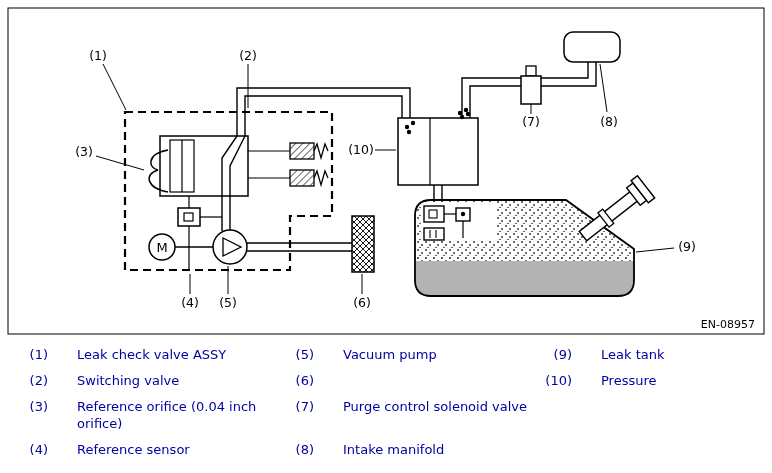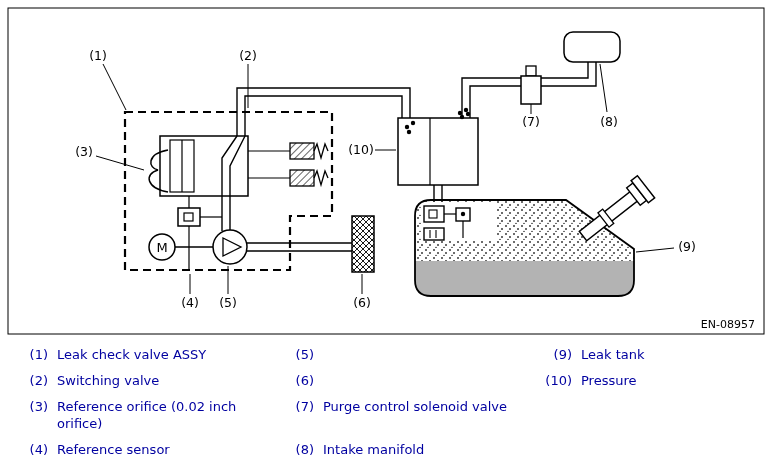--- a/index.html
+++ b/index.html
@@ -8,21 +8,21 @@
   .diagram-frame{position:absolute;top:0;left:0;width:772px;height:340px;}
   svg text{font-family:"DejaVu Sans",sans-serif;fill:#000;}
   .legend{position:absolute;top:0;left:0;width:772px;height:473px;
           color:#0000A0;font-size:13px;}
   .lg-col{position:absolute;top:346px;}
   .col1{left:14px;width:262px;}
   .col2{left:280px;width:262px;}
   .col3{left:538px;width:226px;}
   .lg-item{display:flex;margin-bottom:9px;line-height:17px;}
   .lg-num{flex:0 0 34px;text-align:right;margin-right:9px;white-space:nowrap;}
-  .lg-label{flex:1;}
+  .lg-label{flex:1;margin-left:20px;}
   .gap-after{margin-bottom:26px;}
 </style>
 </head>
 <body>
 
 <div class="page">
 
   <div class="diagram-frame">
     <svg width="772" height="340" viewBox="0 0 772 340">
       <defs>
@@ -179,31 +179,32 @@
       <div class="lg-item">
         <span class="lg-num">(1)</span>
         <span class="lg-label">Leak check valve ASSY</span>
       </div>
       <div class="lg-item">
         <span class="lg-num">(2)</span>
         <span class="lg-label">Switching valve</span>
       </div>
       <div class="lg-item">
         <span class="lg-num">(3)</span>
-        <span class="lg-label">Reference orifice (0.02 inch orifice)</span>
+        <span class="lg-label">Reference orifice (0.04 inch orifice)</span>
       </div>
       <div class="lg-item">
         <span class="lg-num">(4)</span>
         <span class="lg-label">Reference sensor</span>
       </div>
     </div>
 
     <div class="lg-col col2">
       <div class="lg-item">
         <span class="lg-num">(5)</span>
+        <span class="lg-label">Vacuum pump</span>
       </div>
       <div class="lg-item">
         <span class="lg-num">(6)</span>
       </div>
       <div class="lg-item gap-after">
         <span class="lg-num">(7)</span>
         <span class="lg-label">Purge control solenoid valve</span>
       </div>
       <div class="lg-item">
         <span class="lg-num">(8)</span>

